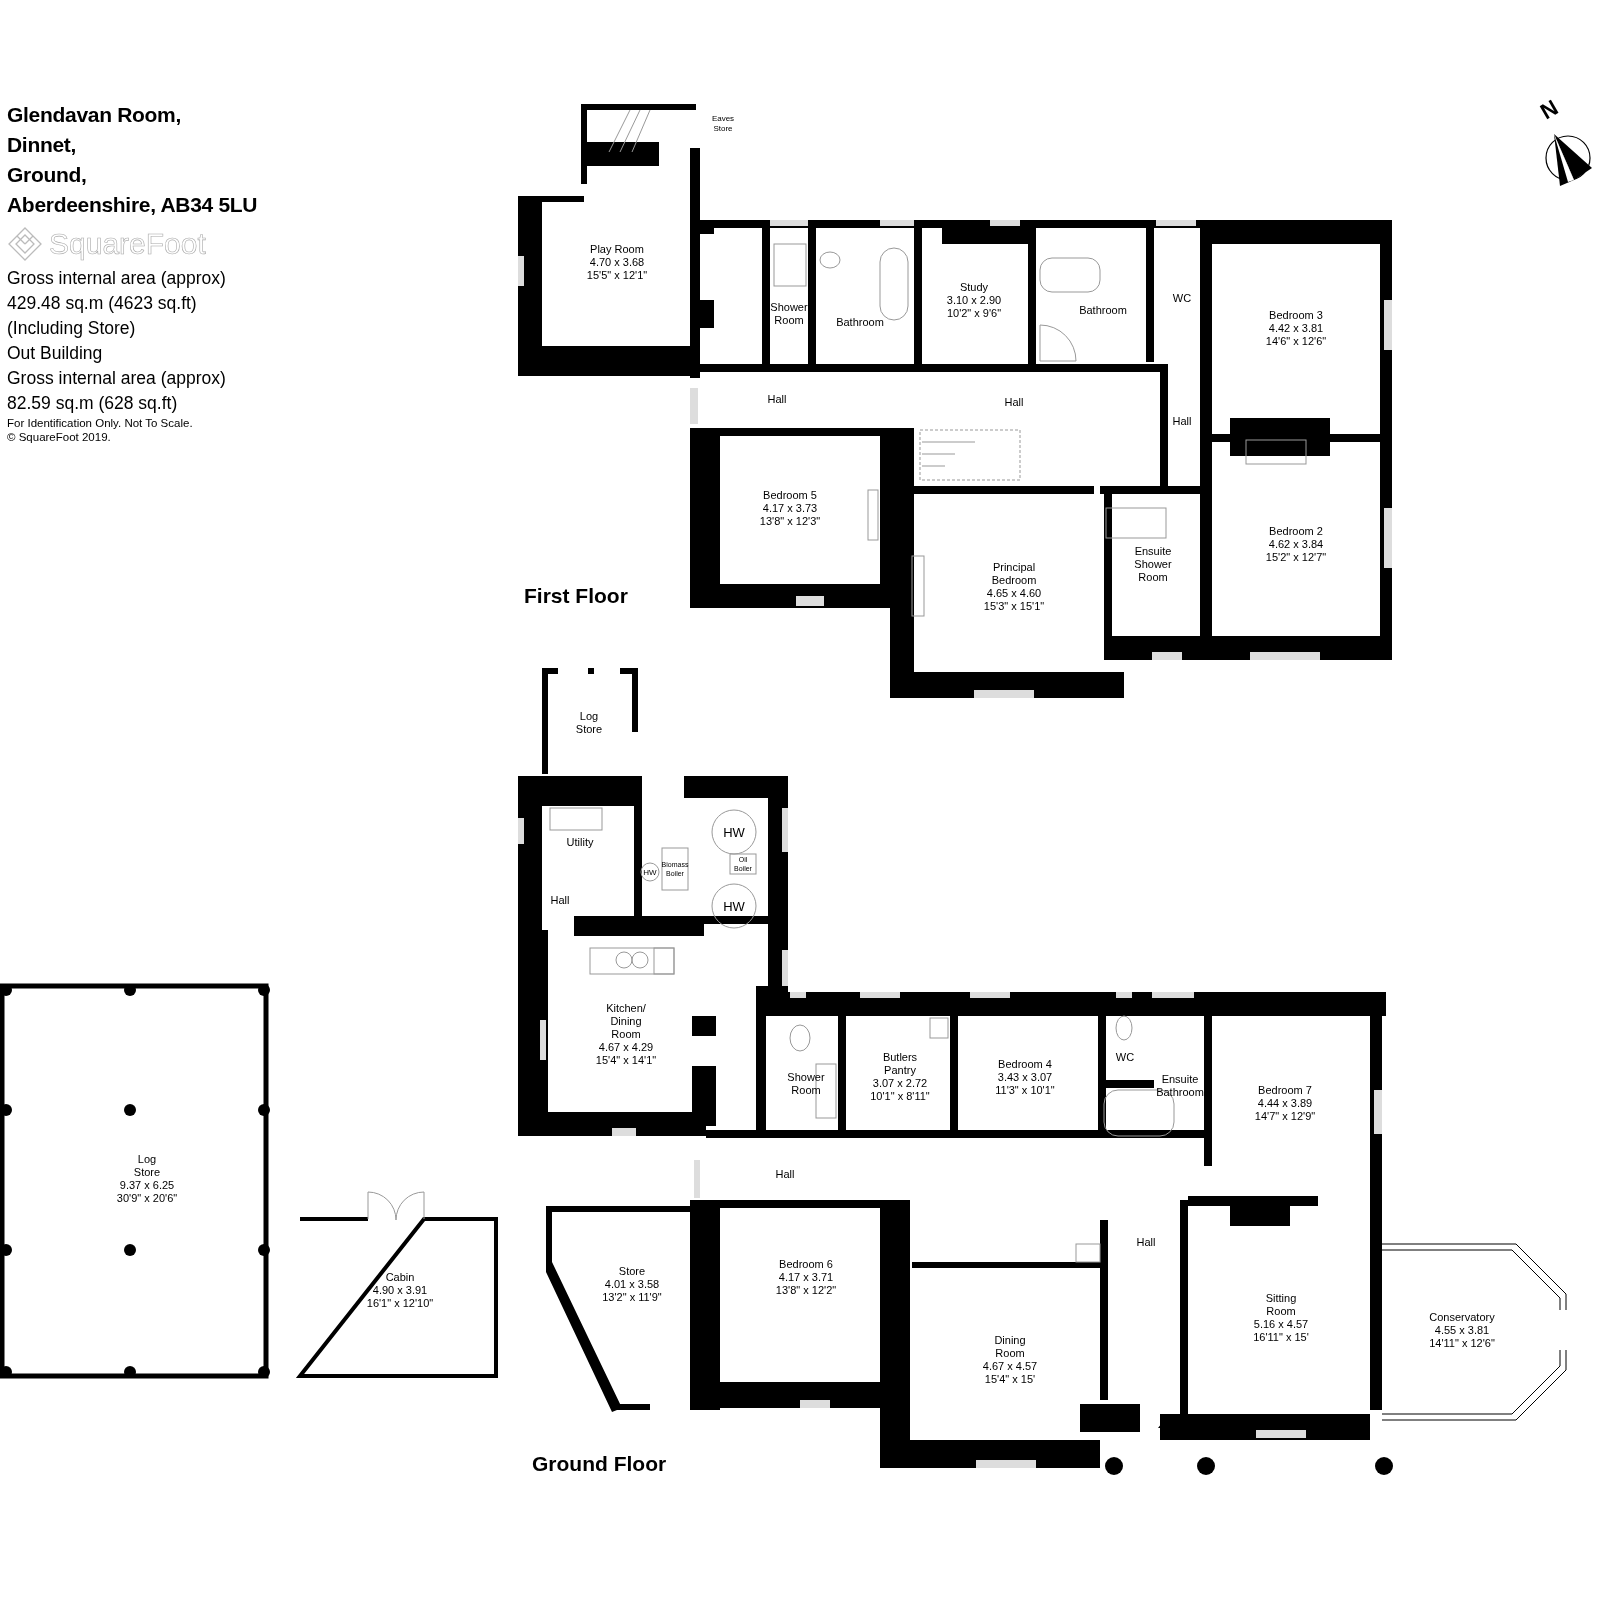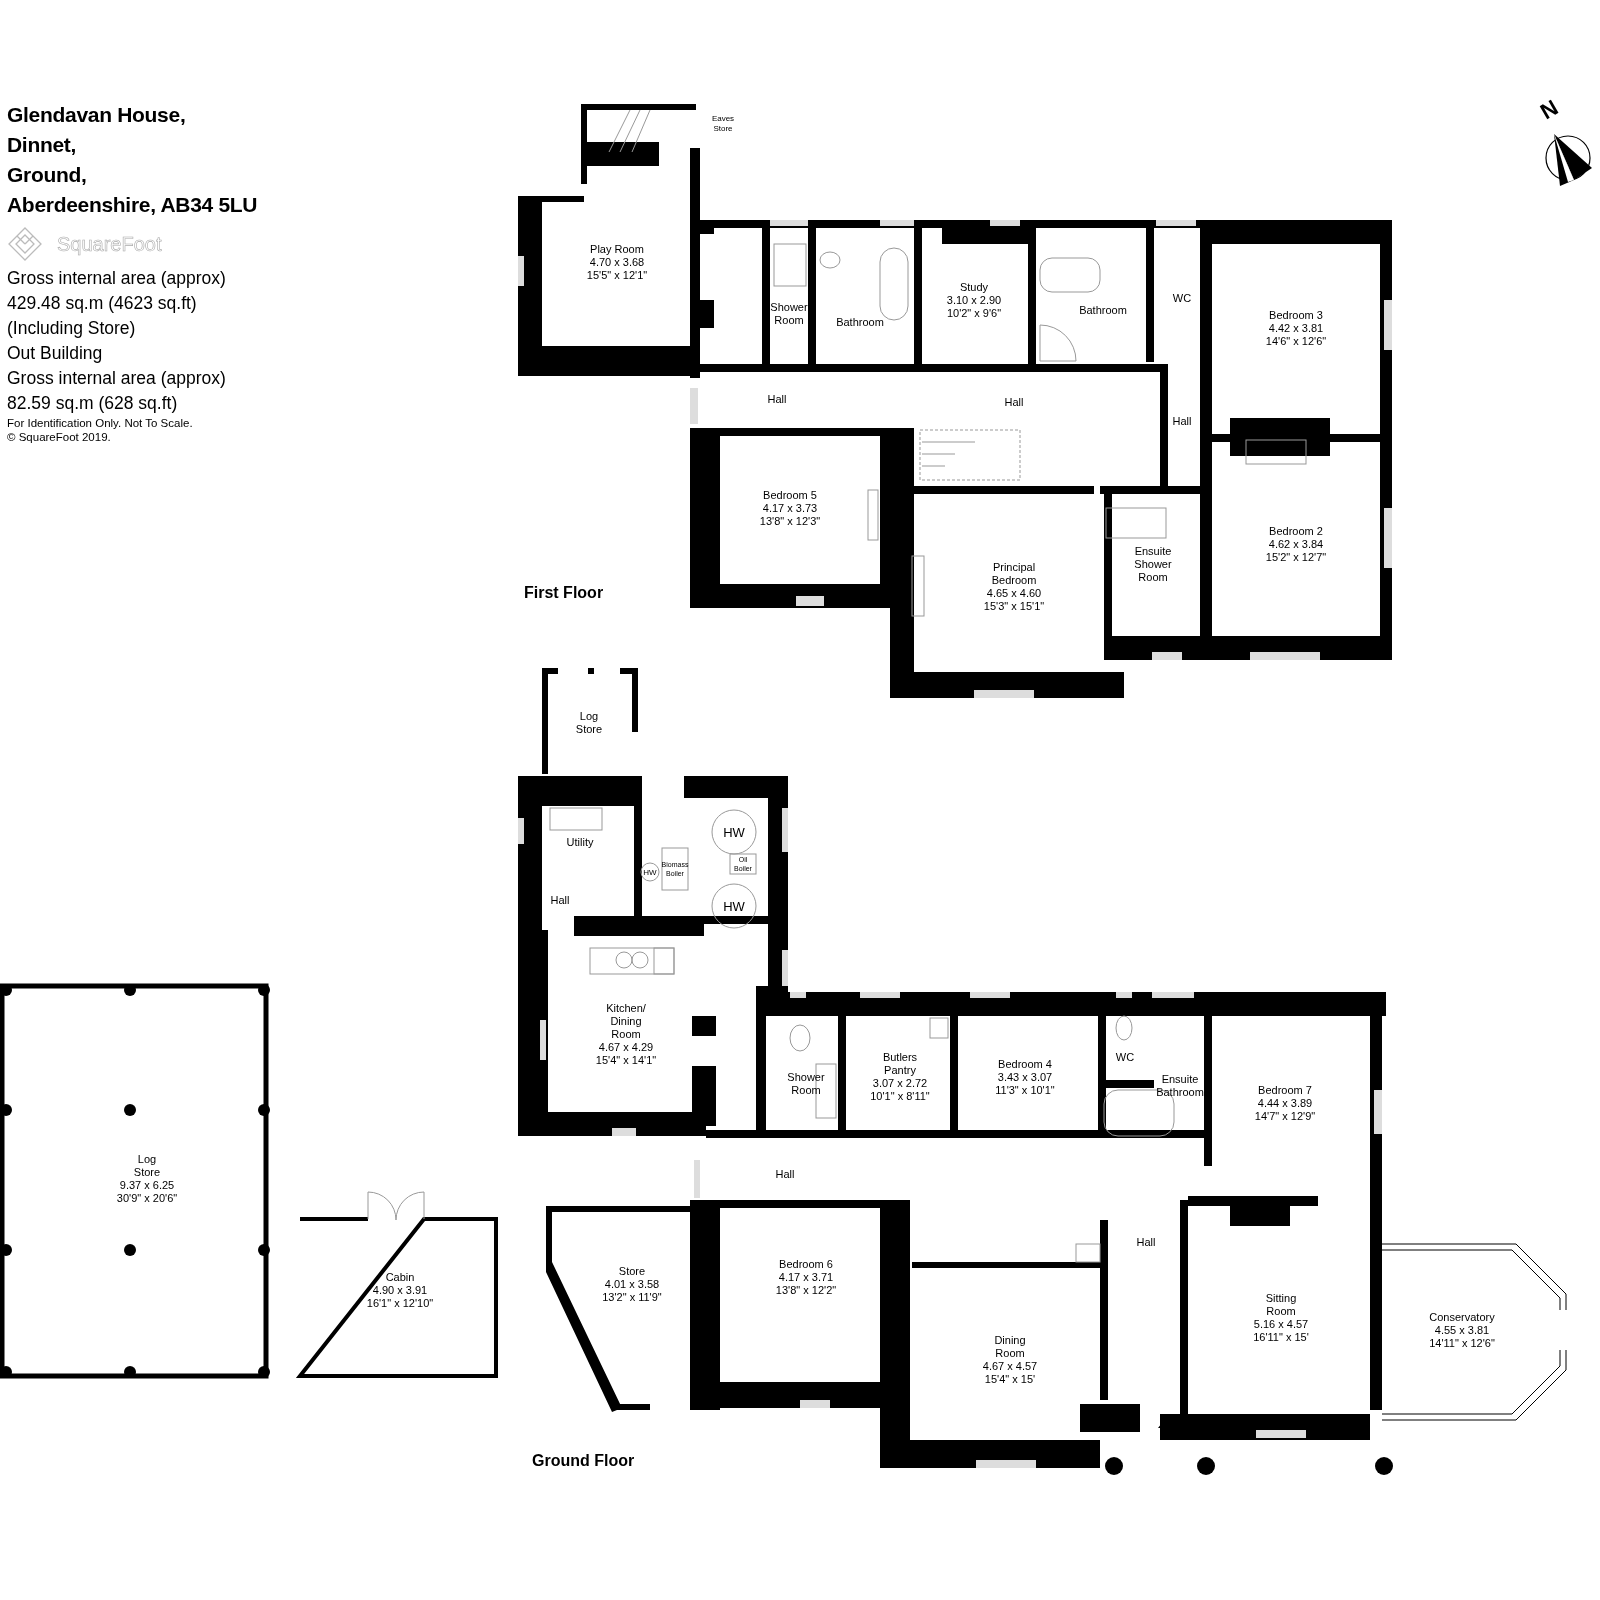--- a/index.html
+++ b/index.html
@@ -1,32 +1,32 @@
 <!DOCTYPE html>
 <html><head>
 <meta charset="utf-8">
 <style>
   html,body{margin:0;padding:0;background:#fff;}
   body{width:1600px;height:1600px;position:relative;overflow:hidden;font-family:"Liberation Sans",sans-serif;color:#000;}
   .info{position:absolute;left:7px;top:100px;width:260px;}
   .addr{font-weight:bold;font-size:21px;line-height:30px;letter-spacing:-0.3px;}
   .logo{display:flex;align-items:center;margin:6px 0 4px 0;height:36px;}
-  .logo-text{font-size:20px;color:#bbb;margin-left:14px;-webkit-text-stroke:0.6px #aaa;color:#fff;}
+  .logo-text{font-size:30px;color:#bbb;margin-left:6px;-webkit-text-stroke:0.6px #aaa;color:#fff;}
   .gia{font-size:17.5px;line-height:25px;}
   .gia.b{font-weight:normal;}
   .note{font-size:11.5px;line-height:14px;}
   svg.plan{position:absolute;left:0;top:0;}
   .rl{font-family:"Liberation Sans",sans-serif;font-size:11px;fill:#000;text-anchor:middle;}
-  .floor-label{position:absolute;font-weight:bold;font-size:16px;}
+  .floor-label{position:absolute;font-weight:bold;font-size:21px;}
 </style>
 </head>
 <body>
 
 <div class="info">
-  <div class="addr">Glendavan House,</div>
+  <div class="addr">Glendavan Room,</div>
   <div class="addr">Dinnet,</div>
   <div class="addr">Ground,</div>
   <div class="addr">Aberdeenshire, AB34 5LU</div>
   <div class="logo">
     <svg width="36" height="36" viewBox="0 0 36 36">
       <g fill="none" stroke="#bbb" stroke-width="1.3">
         <path d="M18 2 L34 18 L18 34 L2 18 Z"></path>
         <path d="M18 9 L27 18 L18 27 L9 18 Z"></path>
         <path d="M10 10 L18 18 M26 10 L18 18"></path>
       </g>

